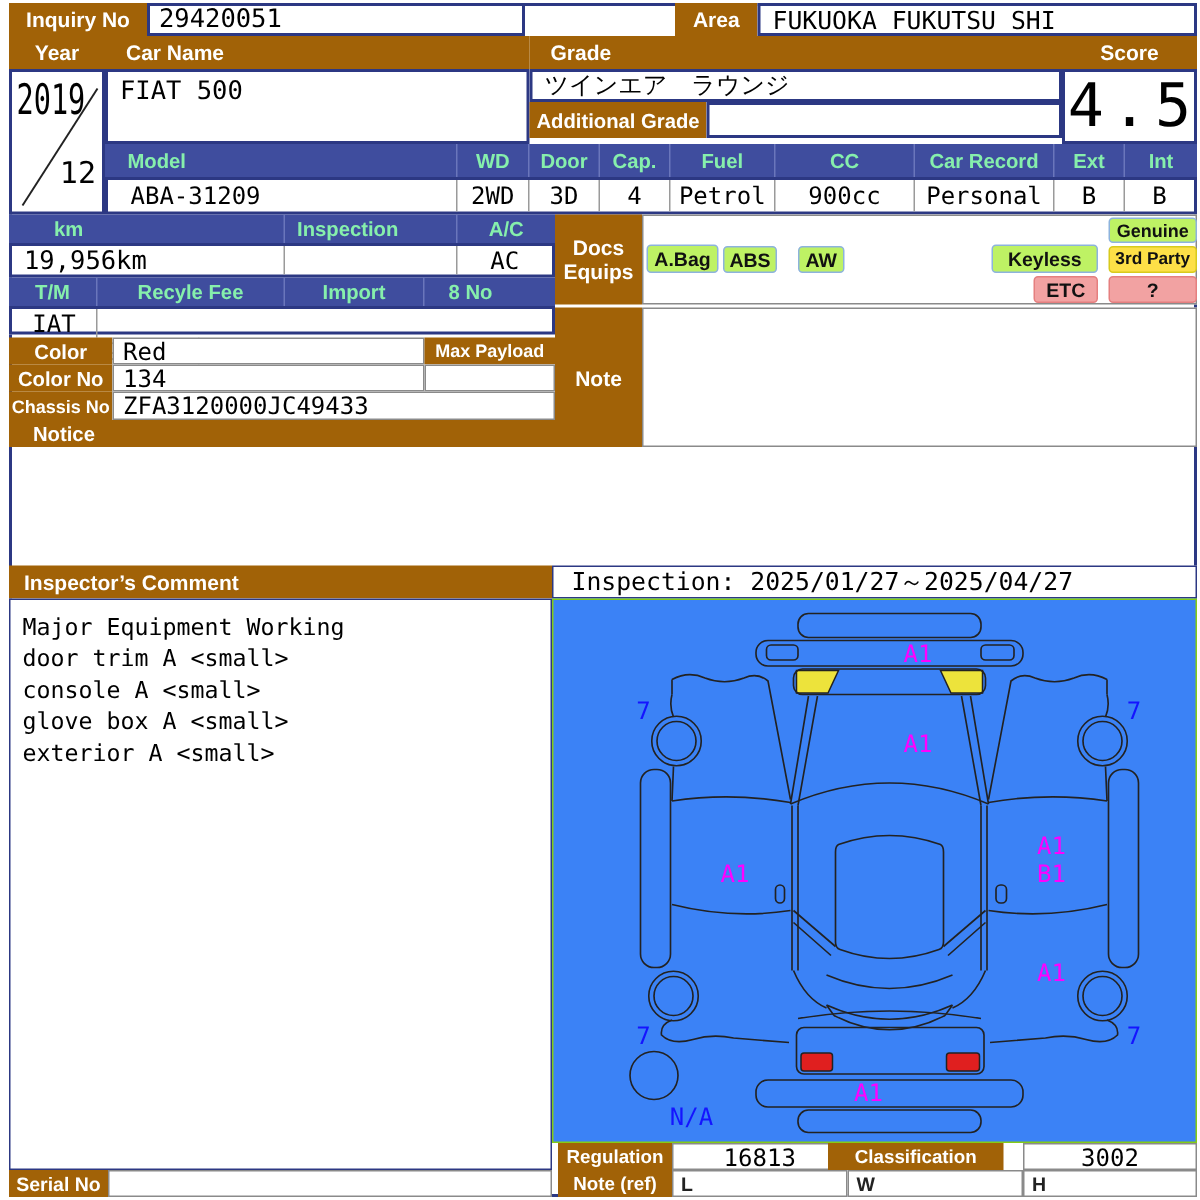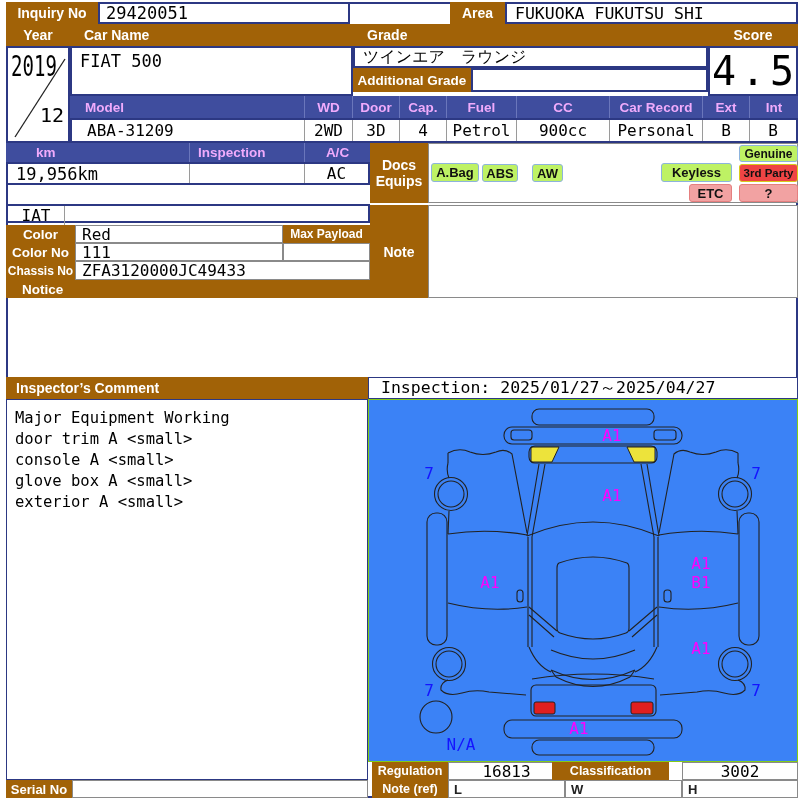--- a/index.html
+++ b/index.html
@@ -13,27 +13,27 @@
          font-family:"DejaVu Sans Mono",monospace;font-size:16px;
          display:flex;align-items:center;}
   .wcell.center{justify-content:center;}
   .thin{border:1px solid #8a8a8a;}
   .vrow{display:flex;background:#fff;border:2px solid #2c3883;}
   .vrow>div{box-sizing:border-box;border-right:1px solid #9a9a9a;display:flex;align-items:center;
             justify-content:center;font-family:"DejaVu Sans Mono",monospace;font-size:16px;color:#000;}
   .vrow>div:last-child{border-right:none;}
   .hrow{display:flex;background:#3f4d9e;}
   .hrow>div{box-sizing:border-box;border-right:1px solid #6a76bb;display:flex;align-items:center;
-            justify-content:center;color:#f0abfc;font-weight:bold;font-size:13.5px;}
+            justify-content:center;color:#86efac;font-weight:bold;font-size:13.5px;}
   .hrow>div:last-child{border-right:none;}
   .badge{position:absolute;box-sizing:border-box;border-radius:3px;display:flex;align-items:center;
          justify-content:center;color:#111;font-weight:bold;font-size:13px;
          font-family:"Liberation Sans",sans-serif;}
   .badge-blue{background:#bef264;border:1px solid #8db3dd;}
-  .badge-yellow{background:#ef4444;border:1px solid #d8ca1c;}
+  .badge-yellow{background:#fde047;border:1px solid #d8ca1c;}
   .badge-pink{background:#f2a2a2;border:1px solid #e57f7f;}
   .mono{font-family:"DejaVu Sans Mono",monospace;}
   .outer{border:2px solid #2c3883;pointer-events:none;background:transparent;}
   .commenttext div{font-family:"DejaVu Sans Mono",monospace;font-size:15.5px;line-height:21px;color:#000;}
 </style>
 </head>
 <body>
 
 <div class="sheet">
 
@@ -93,33 +93,39 @@
     <div style="width:184px;justify-content:flex-start;padding-left:30px;">km</div>
     <div style="width:115px;justify-content:flex-start;padding-left:8px;">Inspection</div>
     <div style="width:65px;">A/C</div>
   </div>
   <div class="abs vrow" style="left:6px;top:162px;width:364px;height:23px;">
     <div style="width:182px;justify-content:flex-start;padding-left:8px;font-size:17px;">19,956km</div>
     <div style="width:115px;"></div>
     <div style="width:63px;">AC</div>
   </div>
 
+  <div class="abs hrow" style="left:6px;top:185px;width:364px;height:19px;">
+    <div style="width:59px;">T/M</div>
+    <div style="width:125px;">Recyle Fee</div>
+    <div style="width:93px;">Import</div>
+    <div style="width:87px;justify-content:flex-start;padding-left:16px;">8 No</div>
+  </div>
   <div class="abs vrow" style="left:6px;top:204px;width:364px;height:19px;flex-direction:column;">
     <div style="width:57px;">IAT</div>
     <div style="width:125px;">11,930</div>
     <div style="width:93px;">DR</div>
     <div style="width:85px;"></div>
   </div>
 
   <div class="abs blue" style="left:6px;top:225px;width:69px;height:18px;font-size:13.5px;">Color</div>
   <div class="abs wcell thin" style="left:75px;top:225px;width:208px;height:18px;padding-left:6px;">Red</div>
   <div class="abs blue" style="left:283px;top:225px;width:87px;height:18px;font-size:12px;">Max Payload</div>
 
   <div class="abs blue" style="left:6px;top:243px;width:69px;height:18px;font-size:13.5px;">Color No</div>
-  <div class="abs wcell thin" style="left:75px;top:243px;width:208px;height:18px;padding-left:6px;">111</div>
+  <div class="abs wcell thin" style="left:75px;top:243px;width:208px;height:18px;padding-left:6px;">134</div>
   <div class="abs wcell thin" style="left:283px;top:243px;width:87px;height:18px;"></div>
 
   <div class="abs blue" style="left:6px;top:261px;width:69px;height:19px;font-size:12px;">Chassis No</div>
   <div class="abs wcell thin" style="left:75px;top:261px;width:295px;height:19px;padding-left:6px;">ZFA3120000JC49433</div>
 
   <div class="abs blue left" style="left:6px;top:280px;width:364px;height:18px;padding-left:16px;font-size:13.5px;">Notice</div>
 
   <div class="abs blue" style="left:370px;top:143px;width:58px;height:60px;flex-direction:column;">
     <div>Docs</div>
     <div>Equips</div>

